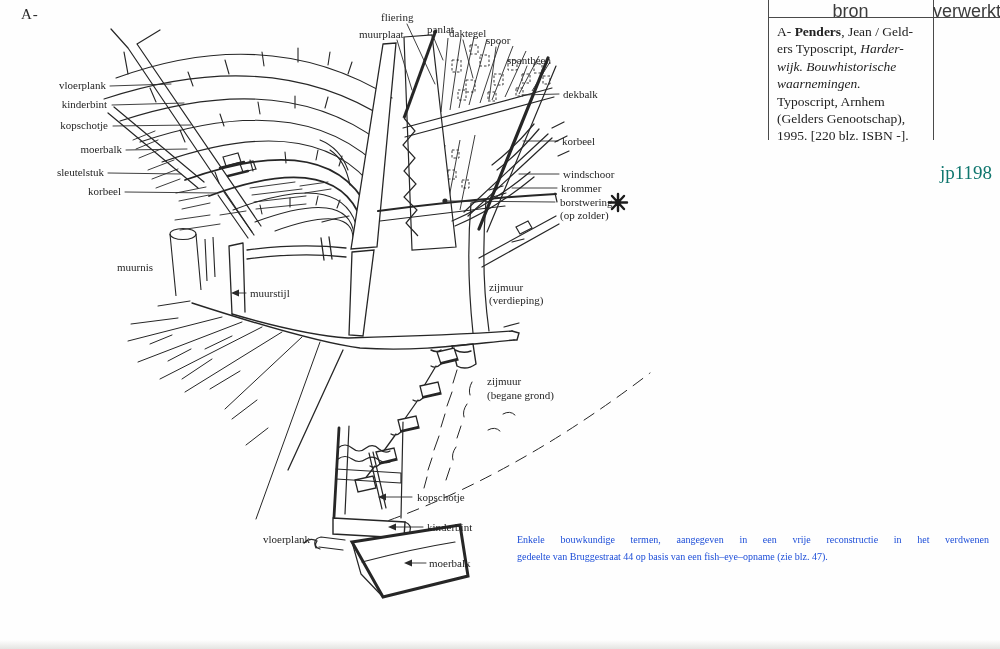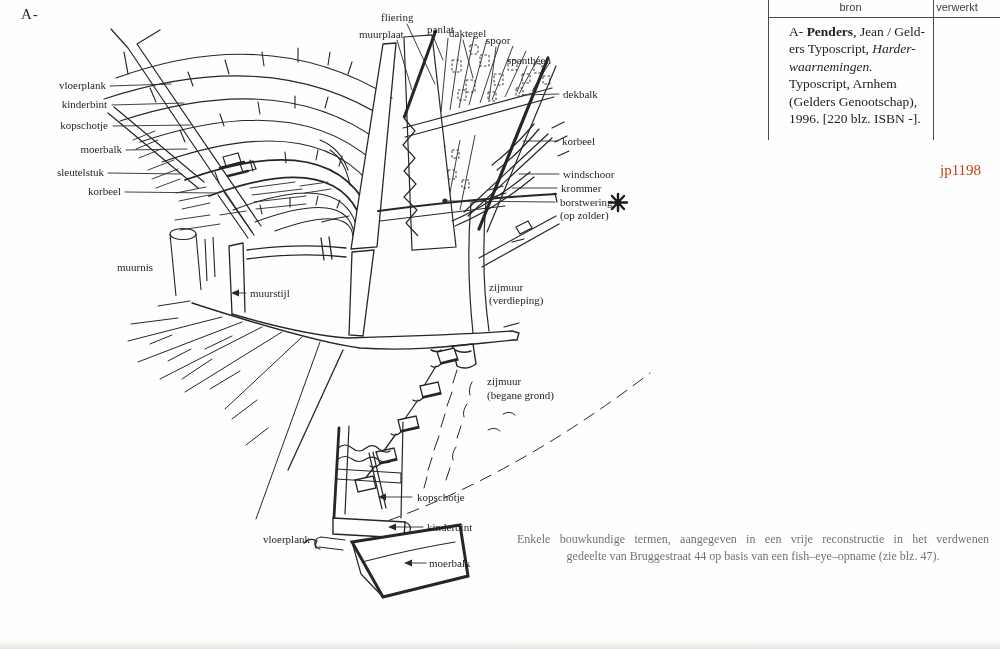--- a/index.html
+++ b/index.html
@@ -7,32 +7,32 @@
        font-family:"Liberation Serif",serif;color:#1f1f1f;}
   .page{position:absolute;inset:0;}
   .marker{position:absolute;left:21px;top:6px;font-size:15px;letter-spacing:1px;color:#2a2a2a;}
   svg.figure{position:absolute;left:0;top:0;}
   svg text{font-family:"Liberation Serif",serif;font-size:11px;fill:#1f1f1f;}
   
   .ref-table{position:absolute;left:768px;top:0;width:232px;height:190px;}
   .rt-vline-left{position:absolute;left:0;top:0;height:140px;border-left:1.5px solid #4a4a4a;}
   .rt-vline-mid{position:absolute;left:165px;top:0;height:140px;border-left:1.5px solid #4a4a4a;}
   .rt-hline{position:absolute;left:0;top:17px;width:232px;border-top:1.5px solid #4a4a4a;}
-  .rt-head{position:absolute;top:1px;font-family:"Liberation Sans",sans-serif;font-size:11px;color:#3c3c3c;text-align:center;}
+  .rt-head{position:absolute;top:1px;font-family:"Liberation Sans",sans-serif;font-size:18px;color:#3c3c3c;text-align:center;}
   .rt-head.bron{left:0;width:165px;}
   .rt-head.verwerkt{left:165px;width:48px;}
   .rt-body{position:absolute;left:9px;top:23px;width:158px;font-size:13.5px;line-height:17.4px;color:#222;}
-  .rt-body .line{white-space:nowrap;margin-left:12px;}
+  .rt-body .line{white-space:nowrap;}
   .rt-body b{font-weight:bold;}
   .rt-body i{font-style:italic;}
-  .rt-code{position:absolute;left:172px;top:162px;font-size:15px;color:#c2410c;}
+  .rt-code{position:absolute;left:172px;top:162px;font-size:19px;color:#0f766e;}
   
-  .caption{position:absolute;left:517px;top:531px;width:472px;font-size:12px;line-height:17px;color:#737373;}
+  .caption{position:absolute;left:517px;top:531px;width:472px;font-size:10px;line-height:17px;color:#1d4ed8;}
   .caption .l1{text-align:justify;text-align-last:justify;}
-  .caption .l2{text-align:center;}
+  .caption .l2{text-align:left;}
   .scan-edge{position:absolute;left:0;right:0;bottom:0;height:9px;
              background:linear-gradient(to bottom,rgba(255,255,255,0),rgba(125,125,112,0.20));}
 </style>
 </head>
 <body>
 
 <div class="page">
 
   <div class="marker">A-</div>
 
@@ -226,24 +226,25 @@
 
   <div class="ref-table">
     <div class="rt-vline-left"></div>
     <div class="rt-vline-mid"></div>
     <div class="rt-hline"></div>
     <div class="rt-head bron">bron</div>
     <div class="rt-head verwerkt">verwerkt</div>
     <div class="rt-body">
       <div class="line"><span>A- </span><b>Penders</b><span>, Jean / Geld-</span></div>
       <div class="line"><span>ers Typoscript, </span><i>Harder-</i></div>
+      <div class="line"><i>wijk. Bouwhistorische</i></div>
       <div class="line"><i>waarnemingen.</i></div>
       <div class="line"><span>Typoscript, Arnhem</span></div>
       <div class="line"><span>(Gelders Genootschap),</span></div>
-      <div class="line"><span>1996. [220 blz. ISBN -].</span></div>
+      <div class="line"><span>1995. [220 blz. ISBN -].</span></div>
     </div>
     <div class="rt-code">jp1198</div>
   </div>
 
   <div class="caption">
     <div class="l1">Enkele bouwkundige termen, aangegeven in een vrije reconstructie in het verdwenen</div>
     <div class="l2">gedeelte van Bruggestraat 44 op basis van een fish–eye–opname (zie blz. 47).</div>
   </div>
 
   <div class="scan-edge"></div>

